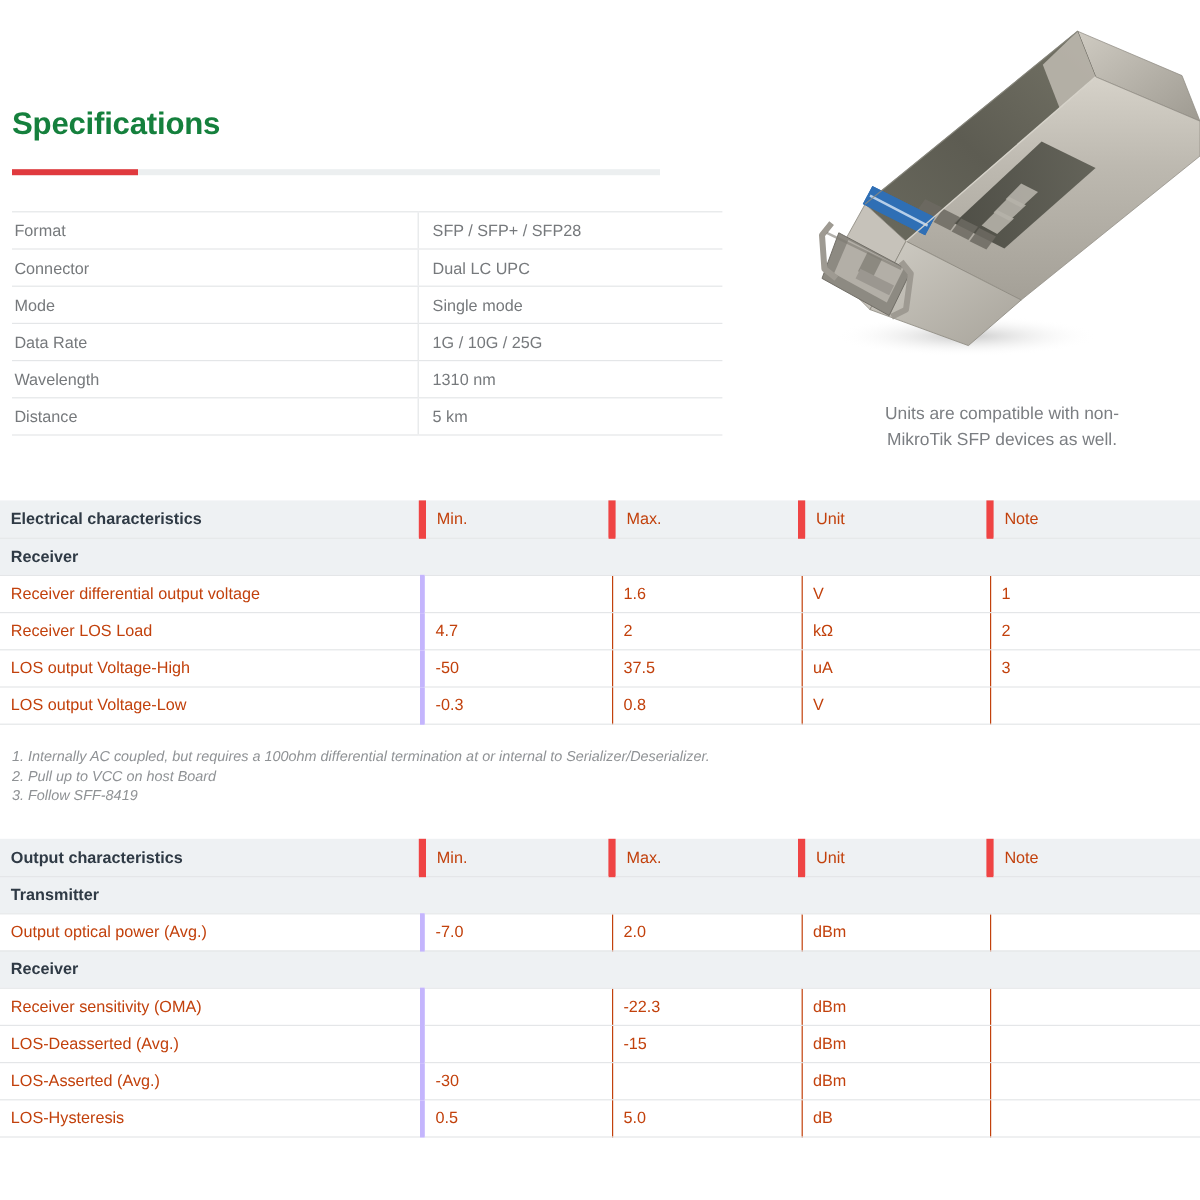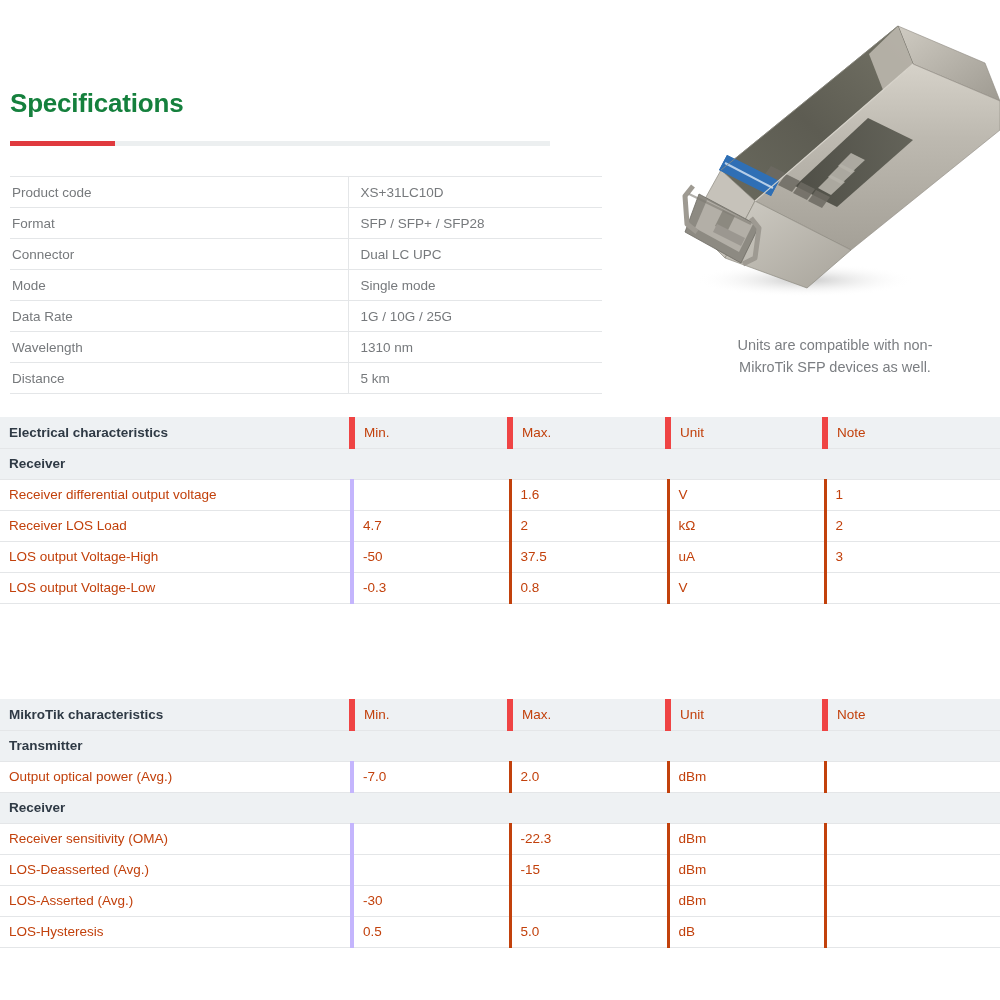--- a/index.html
+++ b/index.html
@@ -96,21 +96,21 @@
   }
   .char-table thead th:last-child { border-right: none; }
 
   .char-table tr.section td {
     background: #eef1f3;
     color: #2f3a45;
     font-weight: bold;
     border-bottom: 1px solid #e4e6e8;
   }
   .char-table tbody td.cell {
-    border-right: 3px solid #c2410c;
+    border-right: 1px solid #c2410c;
   }
   .char-table tbody td.cell.last { border-right: none; }
   .char-table tbody td.nameCell { border-right: 4px solid #c4b5fd; }
 
   
   .footnotes {
     position: absolute; left: 10px; top: 622px;
     font-size: 12px; font-style: italic; line-height: 16.5px;
     color: #8f9295;
   }
@@ -120,24 +120,20 @@
 
 <div class="page">
 
   <div class="title">Specifications</div>
   <div class="accent-track">
     <div class="accent-fill"></div>
   </div>
 
   <table class="spec-table">
     <tbody>
-        <tr>
-          <td class="k">Product code</td>
-          <td class="v">XS+31LC10D</td>
-        </tr>
         <tr>
           <td class="k">Format</td>
           <td class="v">SFP / SFP+ / SFP28</td>
         </tr>
         <tr>
           <td class="k">Connector</td>
           <td class="v">Dual LC UPC</td>
         </tr>
         <tr>
           <td class="k">Mode</td>
@@ -284,32 +280,37 @@
         <tr>
           <td class="nameCell">LOS output Voltage-Low</td>
           <td class="cell">-0.3</td>
           <td class="cell">0.8</td>
           <td class="cell">V</td>
           <td class="cell last"></td>
         </tr>
       </tbody>
   </table>
 
+  <div class="footnotes">
+      <div>1. Internally AC coupled, but requires a 100ohm differential termination at or internal to Serializer/Deserializer.</div>
+      <div>2. Pull up to VCC on host Board</div>
+      <div>3. Follow SFF-8419</div>
+    </div>
 
   <table class="char-table optical">
     <colgroup>
       <col class="c-name">
         <col class="c-min">
         <col class="c-max">
         <col class="c-unit">
         <col class="c-note">
     </colgroup>
     <thead>
         <tr>
-          <th class="first">MikroTik characteristics</th>
+          <th class="first">Output characteristics</th>
           <th>Min.</th>
           <th>Max.</th>
           <th>Unit</th>
           <th>Note</th>
         </tr>
       </thead>
     <tbody>
         <tr class="section">
           <td colspan="5">Transmitter</td>
         </tr>

